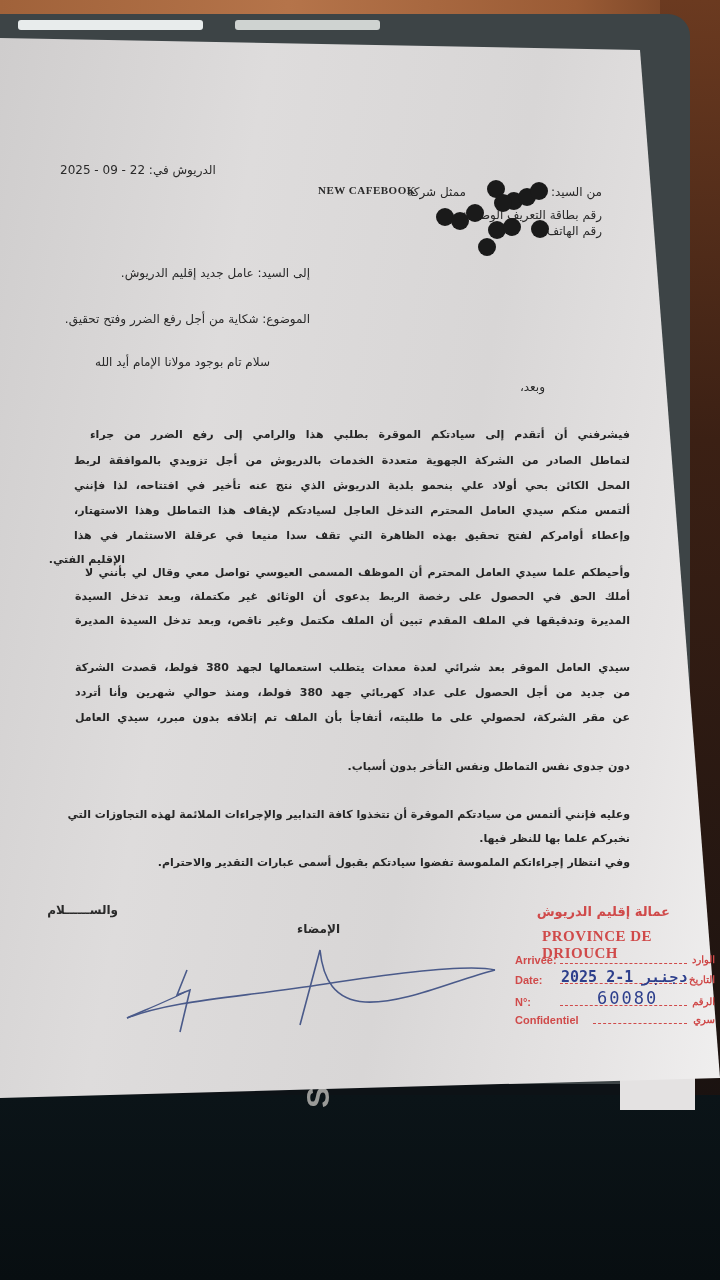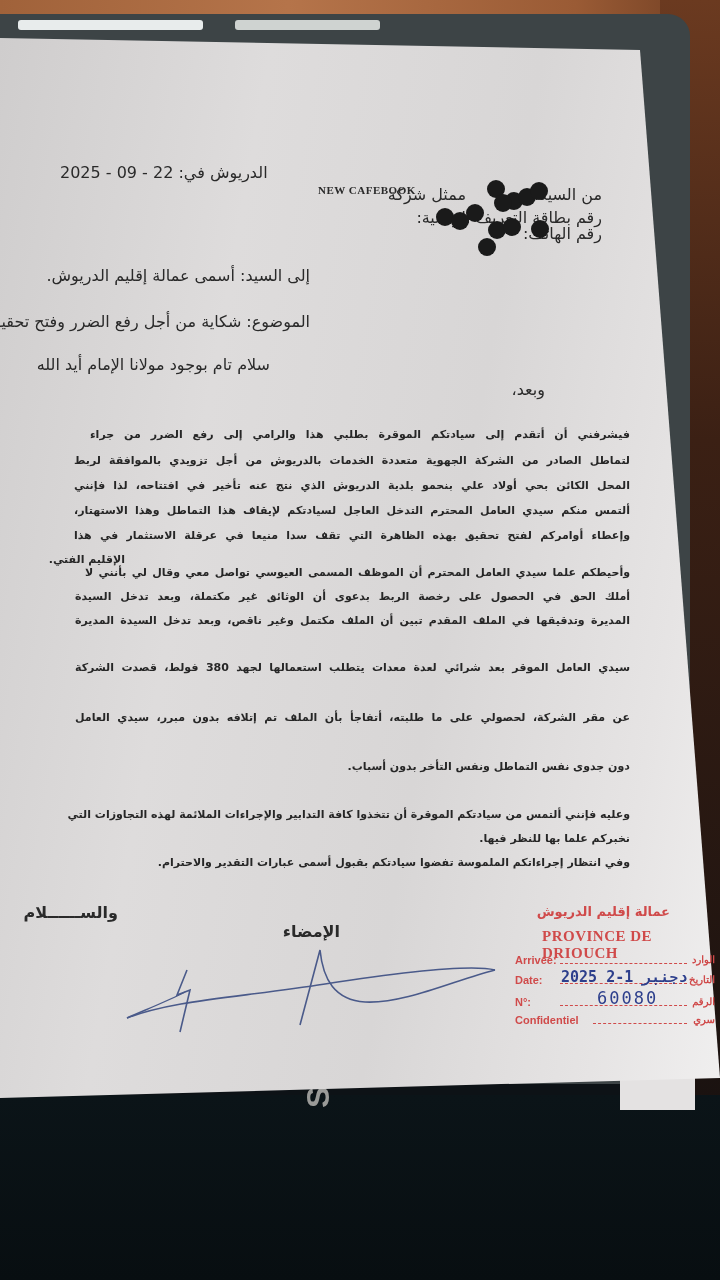--- a/index.html
+++ b/index.html
@@ -44,21 +44,21 @@
     }
     .paper-under {
       position:absolute; left:620px; top:1070px; width:75px; height:40px;
       background:#e4e2e2;
     }
     .doc {
       position:absolute; left:0; top:0; width:720px; height:1280px;
       direction:rtl; color:#2a2a2a;
       font-family:"DejaVu Sans", sans-serif;
     }
-    .line { position:absolute; font-size:16px; white-space:nowrap; }
+    .line { position:absolute; font-size:12px; white-space:nowrap; }
     .para-line { position:absolute; font-size:11px; white-space:nowrap; font-weight:bold; color:#262626; }
     .justify { text-align:justify; text-align-last:justify; }
     .redact {
       position:absolute; width:18px; height:18px; border-radius:50%; background:#1a1a1a;
     }
     .latin { font-family:"Liberation Serif", serif; font-weight:bold; font-size:11px; direction:ltr; unicode-bidi:embed; letter-spacing:0.5px; }
     
     .stamp { position:absolute; left:515px; top:902px; width:205px; height:130px; color:#d04a4a; }
     .stamp .ar-title { position:absolute; right:50px; top:2px; font-size:13px; font-weight:bold; direction:rtl; }
     .stamp .fr-title { position:absolute; left:20px; top:26px; font-family:"Liberation Serif", serif; font-weight:bold; font-size:15px; letter-spacing:0.5px; direction:ltr;margin-left:7px; }
@@ -98,37 +98,38 @@
   <div class="redact" style="left:530px;top:182px;"></div>
   <div class="redact" style="left:494px;top:194px;"></div>
   <div class="redact" style="left:436px;top:208px;"></div>
   <div class="redact" style="left:451px;top:212px;"></div>
   <div class="redact" style="left:466px;top:204px;"></div>
   <div class="redact" style="left:488px;top:221px;"></div>
   <div class="redact" style="left:503px;top:218px;"></div>
   <div class="redact" style="left:531px;top:220px;"></div>
   <div class="redact" style="left:478px;top:238px;"></div>
 
-  <div class="line" style="right:410px; top:266px;">إلى السيد: أسمى عمالة إقليم الدريوش.</div>
+  <div class="line" style="right:410px; top:266px;">إلى السيد: عامل جديد إقليم الدريوش.</div>
   <div class="line" style="right:410px; top:312px;">الموضوع: شكاية من أجل رفع الضرر وفتح تحقيق.</div>
   <div class="line" style="right:450px; top:355px;">سلام تام بوجود مولانا الإمام أيد الله</div>
   <div class="line" style="right:175px; top:380px;">وبعد،</div>
 
   <div class="para-line justify" style="right:90px; width:540px; top:428px;">فيشرفني أن أتقدم إلى سيادتكم الموقرة بطلبي هذا والرامي إلى رفع الضرر من جراء</div>
   <div class="para-line justify" style="right:90px; width:556px; top:454px;">لتماطل الصادر من الشركة الجهوية متعددة الخدمات بالدريوش من أجل تزويدي بالموافقة لربط</div>
   <div class="para-line justify" style="right:90px; width:556px; top:479px;">المحل الكائن بحي أولاد علي بنحمو بلدية الدريوش الذي نتج عنه تأخير في افتتاحه، لذا فإنني</div>
   <div class="para-line justify" style="right:90px; width:556px; top:504px;">ألتمس منكم سيدي العامل المحترم التدخل العاجل لسيادتكم لإيقاف هذا التماطل وهذا الاستهتار،</div>
   <div class="para-line justify" style="right:90px; width:556px; top:529px;">وإعطاء أوامركم لفتح تحقيق بهذه الظاهرة التي تقف سدا منيعا في عرقلة الاستثمار في هذا</div>
   <div class="para-line" style="right:595px; top:553px;">الإقليم الفتي.</div>
 
   <div class="para-line justify" style="right:90px; width:545px; top:566px;">وأحيطكم علما سيدي العامل المحترم أن الموظف المسمى العيوسي تواصل معي وقال لي بأنني لا</div>
   <div class="para-line justify" style="right:90px; width:555px; top:590px;">أملك الحق في الحصول على رخصة الربط بدعوى أن الوثائق غير مكتملة، وبعد تدخل السيدة</div>
   <div class="para-line justify" style="right:90px; width:555px; top:614px;">المديرة وتدقيقها في الملف المقدم تبين أن الملف مكتمل وغير ناقص، وبعد تدخل السيدة المديرة</div>
 
   <div class="para-line justify" style="right:90px; width:555px; top:661px;">سيدي العامل الموقر بعد شرائي لعدة معدات يتطلب استعمالها لجهد 380 فولط، قصدت الشركة</div>
+  <div class="para-line justify" style="right:90px; width:555px; top:686px;">من جديد من أجل الحصول على عداد كهربائي جهد 380 فولط، ومنذ حوالي شهرين وأنا أتردد</div>
   <div class="para-line justify" style="right:90px; width:555px; top:711px;">عن مقر الشركة، لحصولي على ما طلبته، أتفاجأ بأن الملف تم إتلافه بدون مبرر، سيدي العامل</div>
   <div class="para-line" style="right:90px; top:760px;">دون جدوى نفس التماطل ونفس التأخر بدون أسباب.</div>
 
   <div class="para-line justify" style="right:90px; width:545px; top:808px;">وعليه فإنني ألتمس من سيادتكم الموقرة أن تتخذوا كافة التدابير والإجراءات الملائمة لهذه التجاوزات التي</div>
   <div class="para-line" style="right:90px; top:832px;text-align:center;">نخبركم علما بها للنظر فيها.</div>
   <div class="para-line" style="right:90px; top:856px;">وفي انتظار إجراءاتكم الملموسة تفضوا سيادتكم بقبول أسمى عبارات التقدير والاحترام.</div>
 
   <div class="line" style="right:602px; top:903px; font-weight:bold;">والســــــلام</div>
   <div class="line" style="right:380px; top:922px; font-weight:bold;">الإمضاء</div>
 </div>

